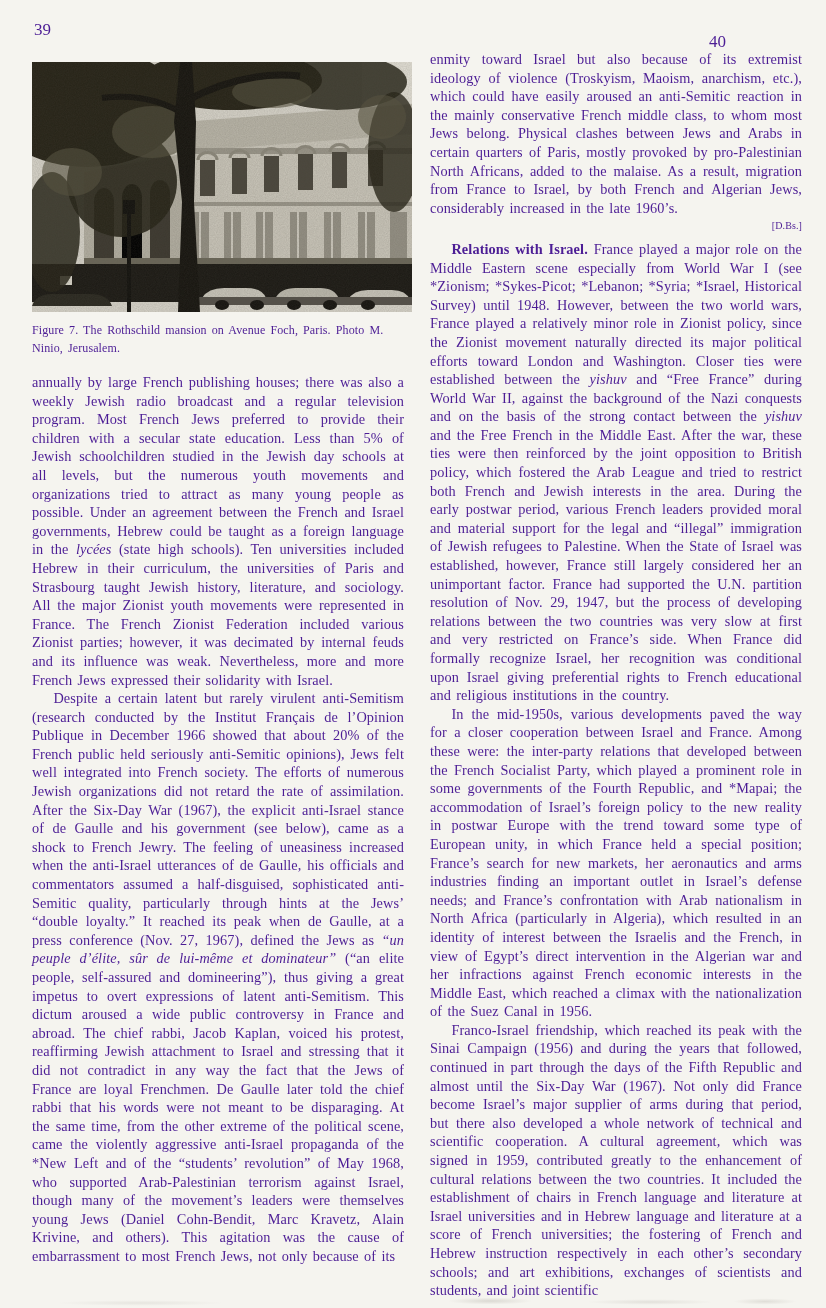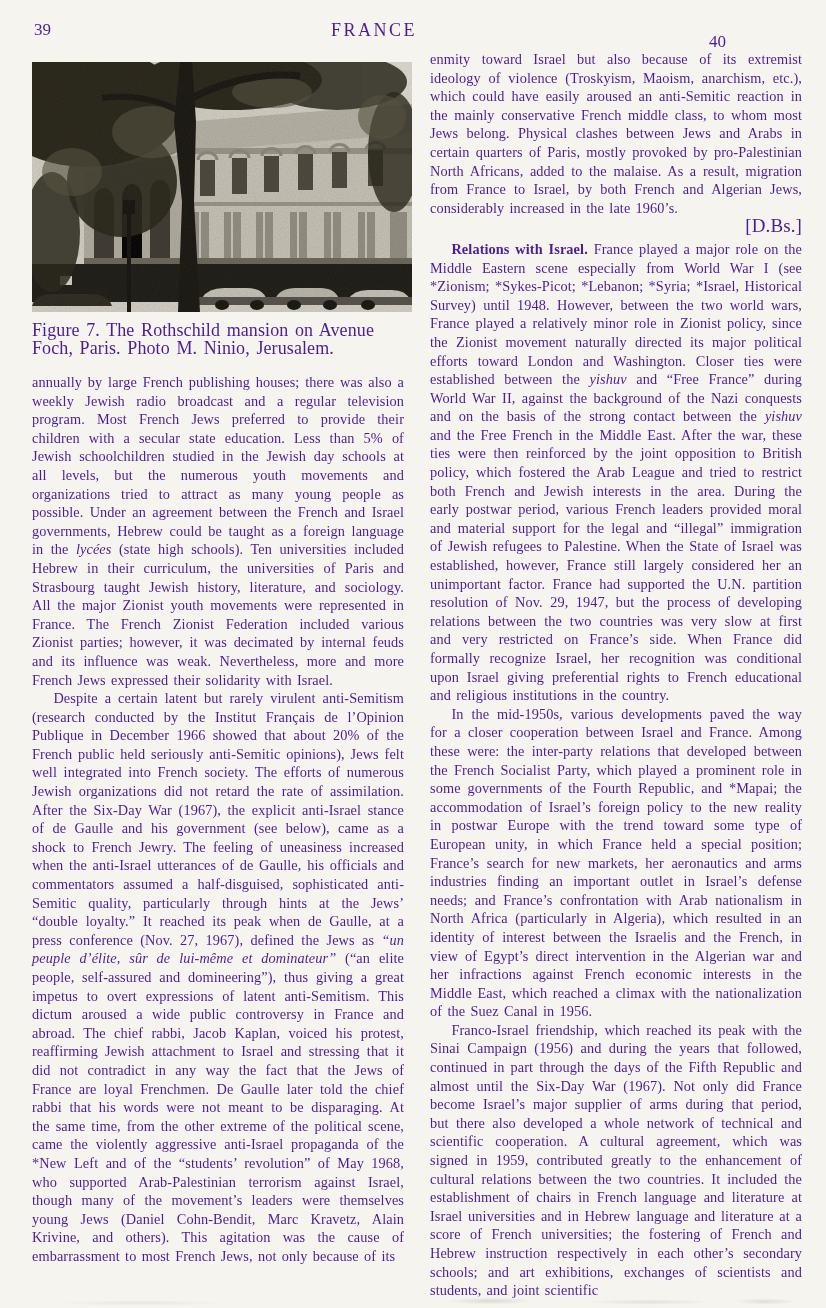--- a/index.html
+++ b/index.html
@@ -31,34 +31,34 @@
     width: 372px;
     font-size: 14.3px;
     line-height: 18.6px;
     letter-spacing: 0.1px;
     word-spacing: 1.6px;
   }
   .col-left  { left: 32px;  top: 62px; }
   .col-right { left: 430px; top: 50px; }
   .para { margin: 0; text-align: justify; }
   .para.indent { text-indent: 1.5em; }
-  .para.sig { text-align: right; font-size: 19px; }
+  .para.sig { text-align: right; font-size: 10px; }
   .para.space-before { margin-top: 4px; }
   .para b { font-weight: bold; }
   .para i { font-style: italic; }
   
   .figure-block { margin: 0 0 14px 0; }
   .figure-photo {
     display: block;
     width: 380px; height: 250px;
     background: #cfccc3;
   }
   .figure-caption {
     margin-top: 9px;
-    font-size: 18px;
+    font-size: 12px;
     line-height: 18px;
     text-align: left;
     word-spacing: 2px;
   }
   .col-left .text-start { margin-top: 16px; }
   
   .scan-smudge {
     position: absolute; left: 0; bottom: 0; width: 826px; height: 22px;
     background-image:
       radial-gradient(closest-side, rgba(125,120,108,0.22), rgba(125,120,108,0) 70%),
@@ -70,21 +70,20 @@
     background-position: 430px 10px, 560px 12px, 720px 11px, 20px 13px;
   }
 </style>
 </head>
 <body>
 
 <div class="page">
 
   <div class="running-head">
     <span class="folio-left">39</span>
-    <span class="head-title">FRANCE</span>
     <span class="folio-right">40</span>
   </div>
 
   <div class="col col-left">
 
     <div class="figure-block">
 
       <svg class="figure-photo" viewBox="0 0 380 250" preserveAspectRatio="none" role="img">
         <defs>
           <filter id="grain" x="0" y="0" width="100%" height="100%">

